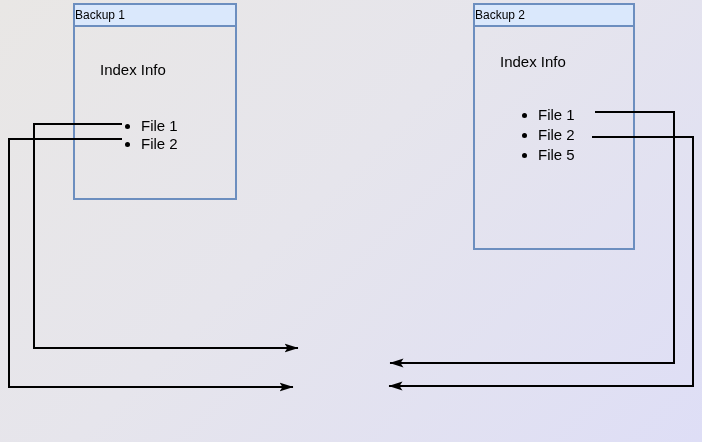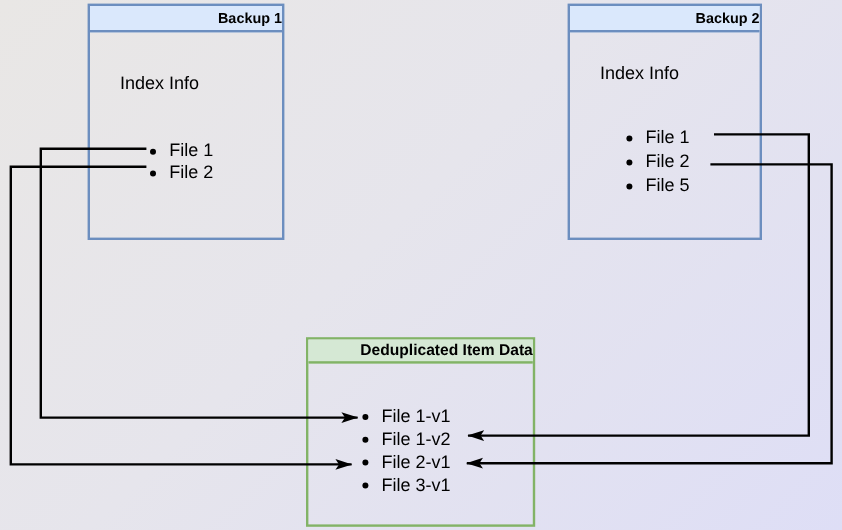--- a/index.html
+++ b/index.html
@@ -20,24 +20,23 @@
   .box {
     position: absolute;
     box-sizing: border-box;
     border: 2px solid;
     background: transparent;
   }
   .box.blue   { border-color: #6c8ebf; }
   .box.green  { border-color: #82b366; }
   .box-header {
     box-sizing: content-box;
-    text-align: right;
-    font-weight: bold;
+    text-align: left;
+    font-weight: normal;
     border-bottom: 2px solid;
-    padding-left: 20px;
   }
   .blue .box-header {
     background: #dae8fc;
     border-color: #6c8ebf;
     height: 20px;
     line-height: 20px;
     font-size: 12px;
   }
   .green .box-header {
     background: #d5e8d4;
@@ -76,21 +75,21 @@
   }
   
   #backup1 ul.file-list li { line-height: 18px; }
   #backup1 ul.file-list li::before { top: 6.5px; }
   #backup2 ul.file-list li { line-height: 20px; }
   #backup2 ul.file-list li::before { top: 7.5px; }
   #dedup ul.file-list li { line-height: 19px; }
   #dedup ul.file-list li::before { top: 7px; }
 
   #backup1 { left: 73px;  top: 3px;   width: 164px; height: 197px; }
-  #backup2 { left: 473px; top: 3px;   width: 162px; height: 197px; }
+  #backup2 { left: 473px; top: 3px;   width: 162px; height: 247px; }
   #dedup   { left: 255px; top: 281px; width: 191px; height: 158px; }
 
   #backup1 .body-label { left: 25px; top: 56px; }
   #backup2 .body-label { left: 25px; top: 48px; }
 
   #backup1 ul.file-list { left: 47px; top: 112px; }
   #backup2 ul.file-list { left: 44px; top: 100px; }
   #dedup   ul.file-list { left: 42px; top: 54.5px; }
 
   svg.connector-layer {
@@ -127,31 +126,20 @@
       <span>Backup 2</span>
     </div>
     <div class="body-label">Index Info</div>
     <ul class="file-list">
       <li>File 1</li>
       <li>File 2</li>
       <li>File 5</li>
     </ul>
   </div>
 
-  <div class="box green" id="dedup">
-    <div class="box-header">
-      <span>Deduplicated Item Data</span>
-    </div>
-    <ul class="file-list">
-      <li>File 1-v1</li>
-      <li>File 1-v2</li>
-      <li>File 2-v1</li>
-      <li>File 3-v1</li>
-    </ul>
-  </div>
 
   <svg class="connector-layer" width="702" height="442" viewBox="0 0 702 442" xmlns="http://www.w3.org/2000/svg">
     <defs>
       <marker id="arrowhead" markerUnits="userSpaceOnUse" markerWidth="15" markerHeight="11" refX="13.5" refY="5" orient="auto">
         <path d="M0,0.5 L14,5 L0,9.5 L3,5 Z" fill="#000"></path>
       </marker>
     </defs>
     <polyline class="conn" marker-end="url(#arrowhead)" points="122,124 34,124 34,348 298,348"></polyline>
     <polyline class="conn" marker-end="url(#arrowhead)" points="122,139 9,139 9,387 293,387"></polyline>
     <polyline class="conn" marker-end="url(#arrowhead)" points="595,112 674,112 674,363 390,363"></polyline>

